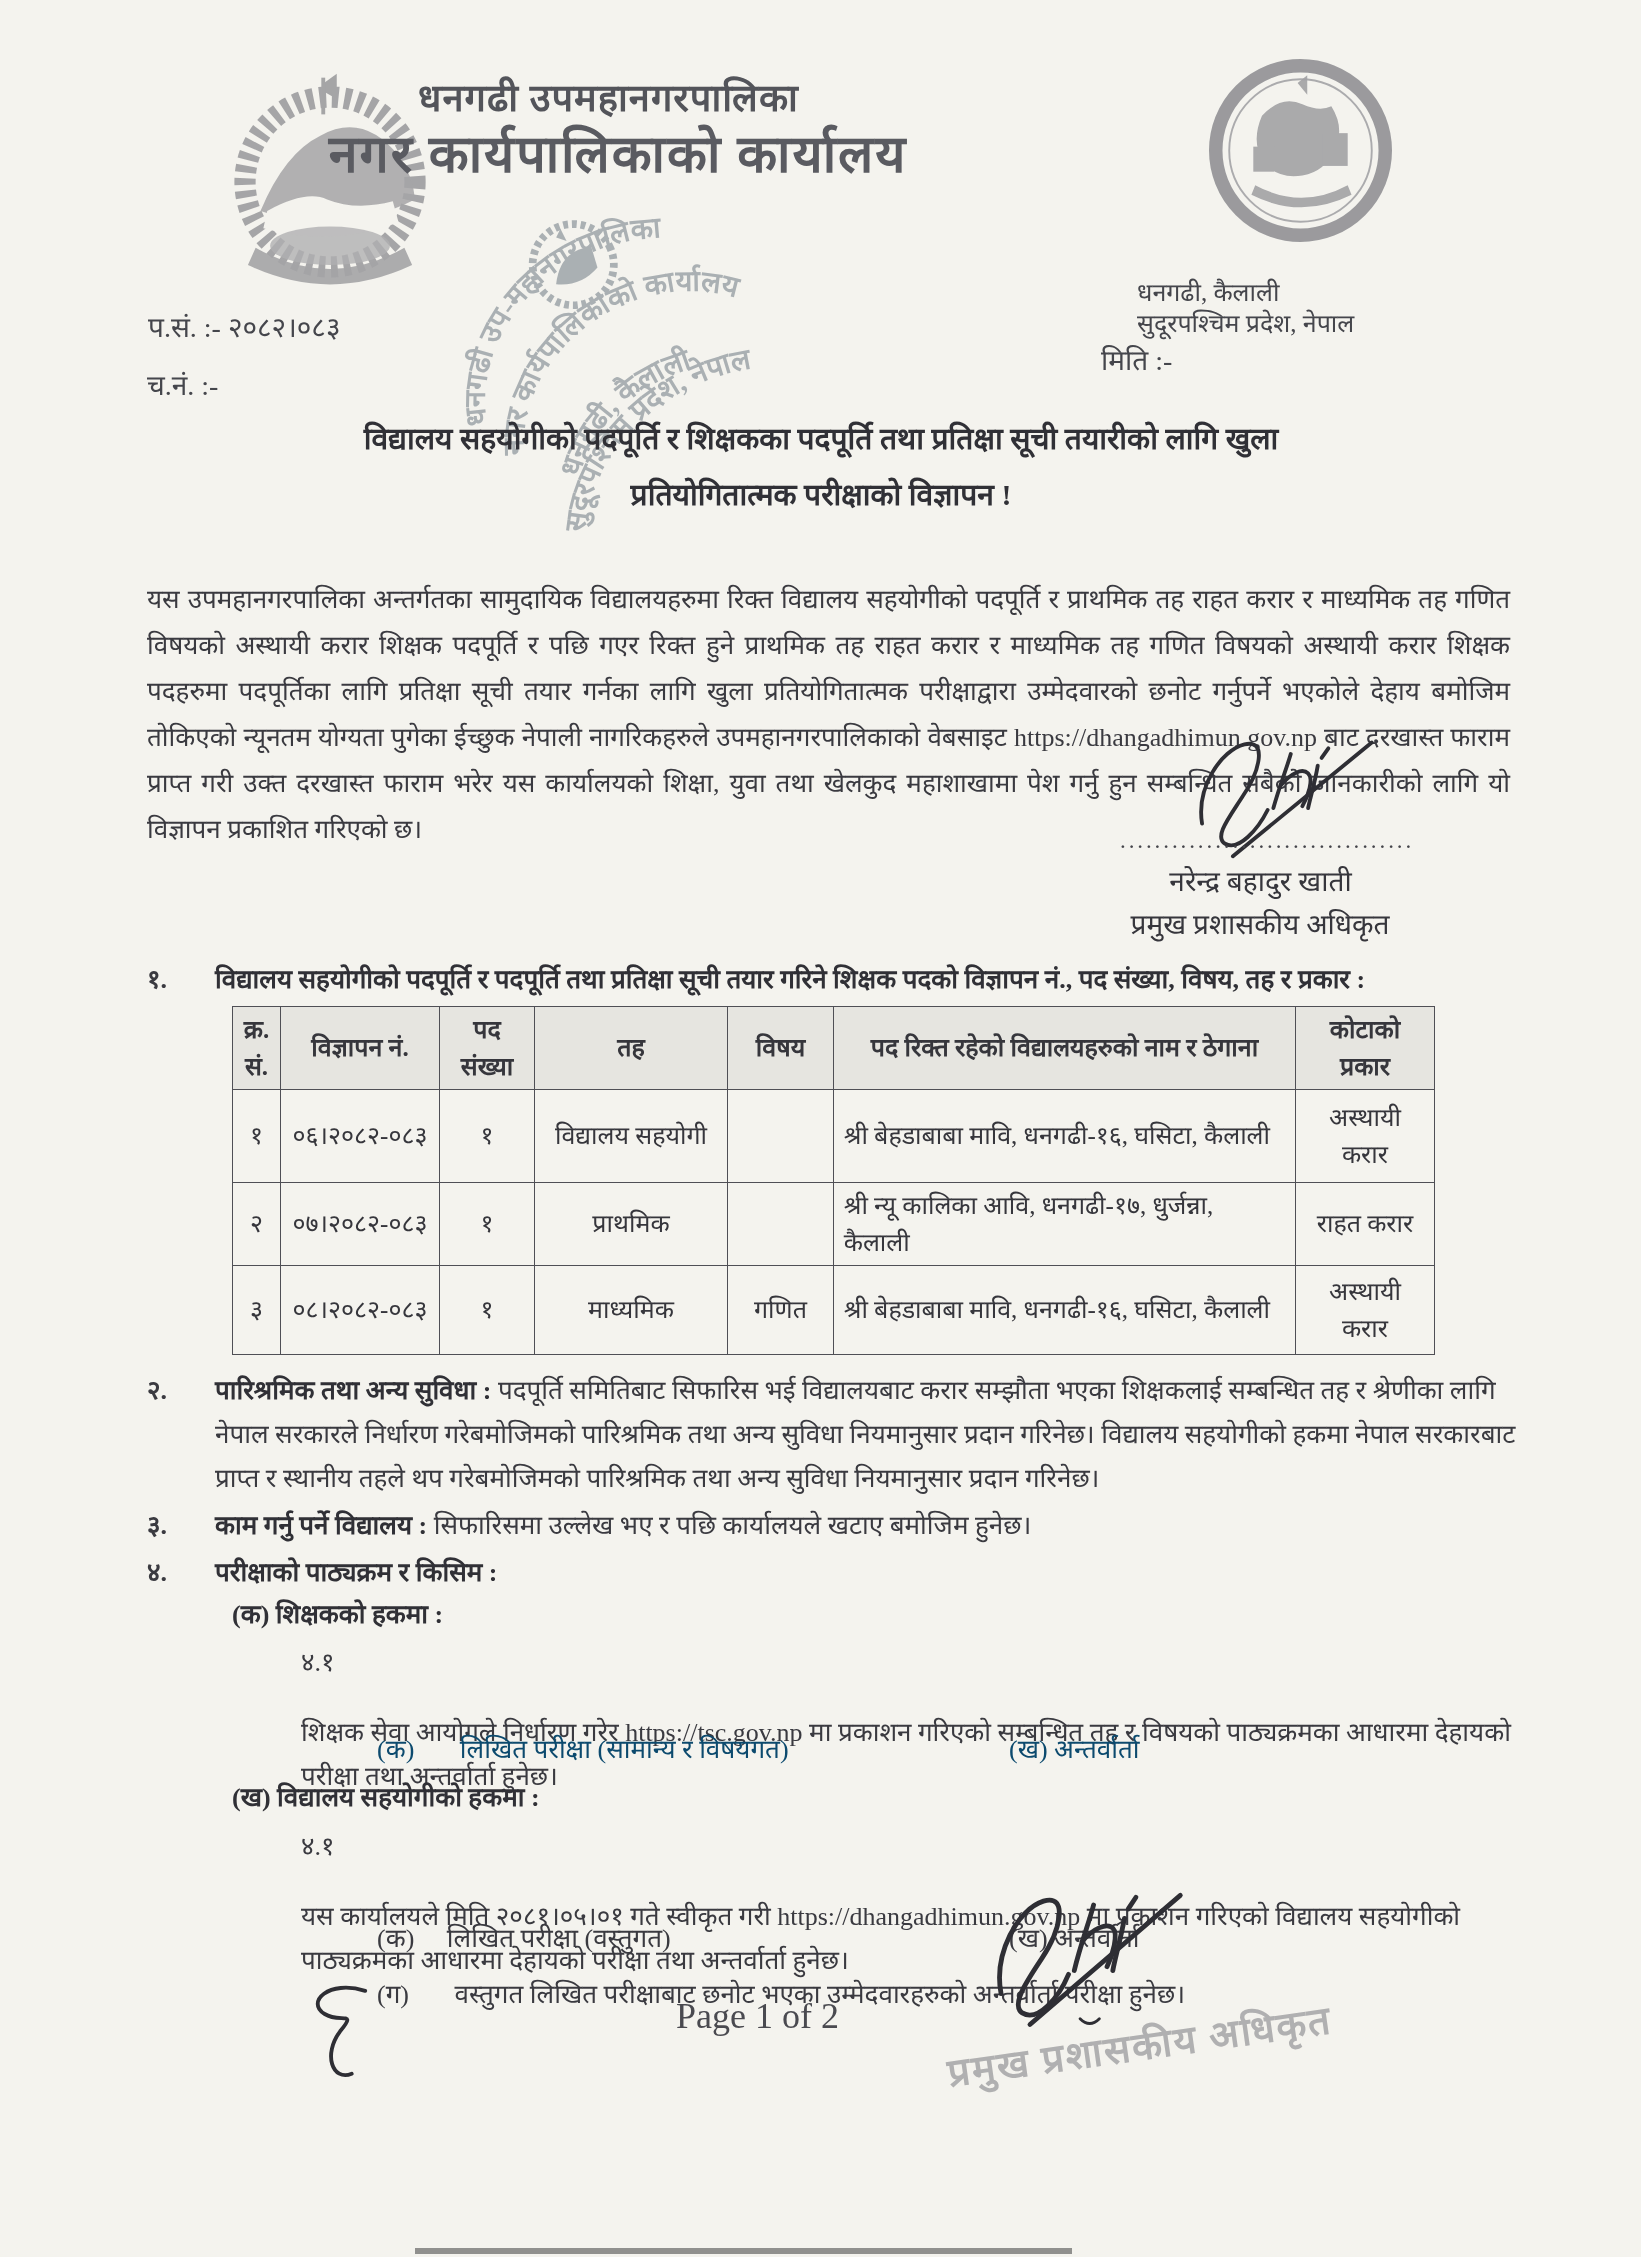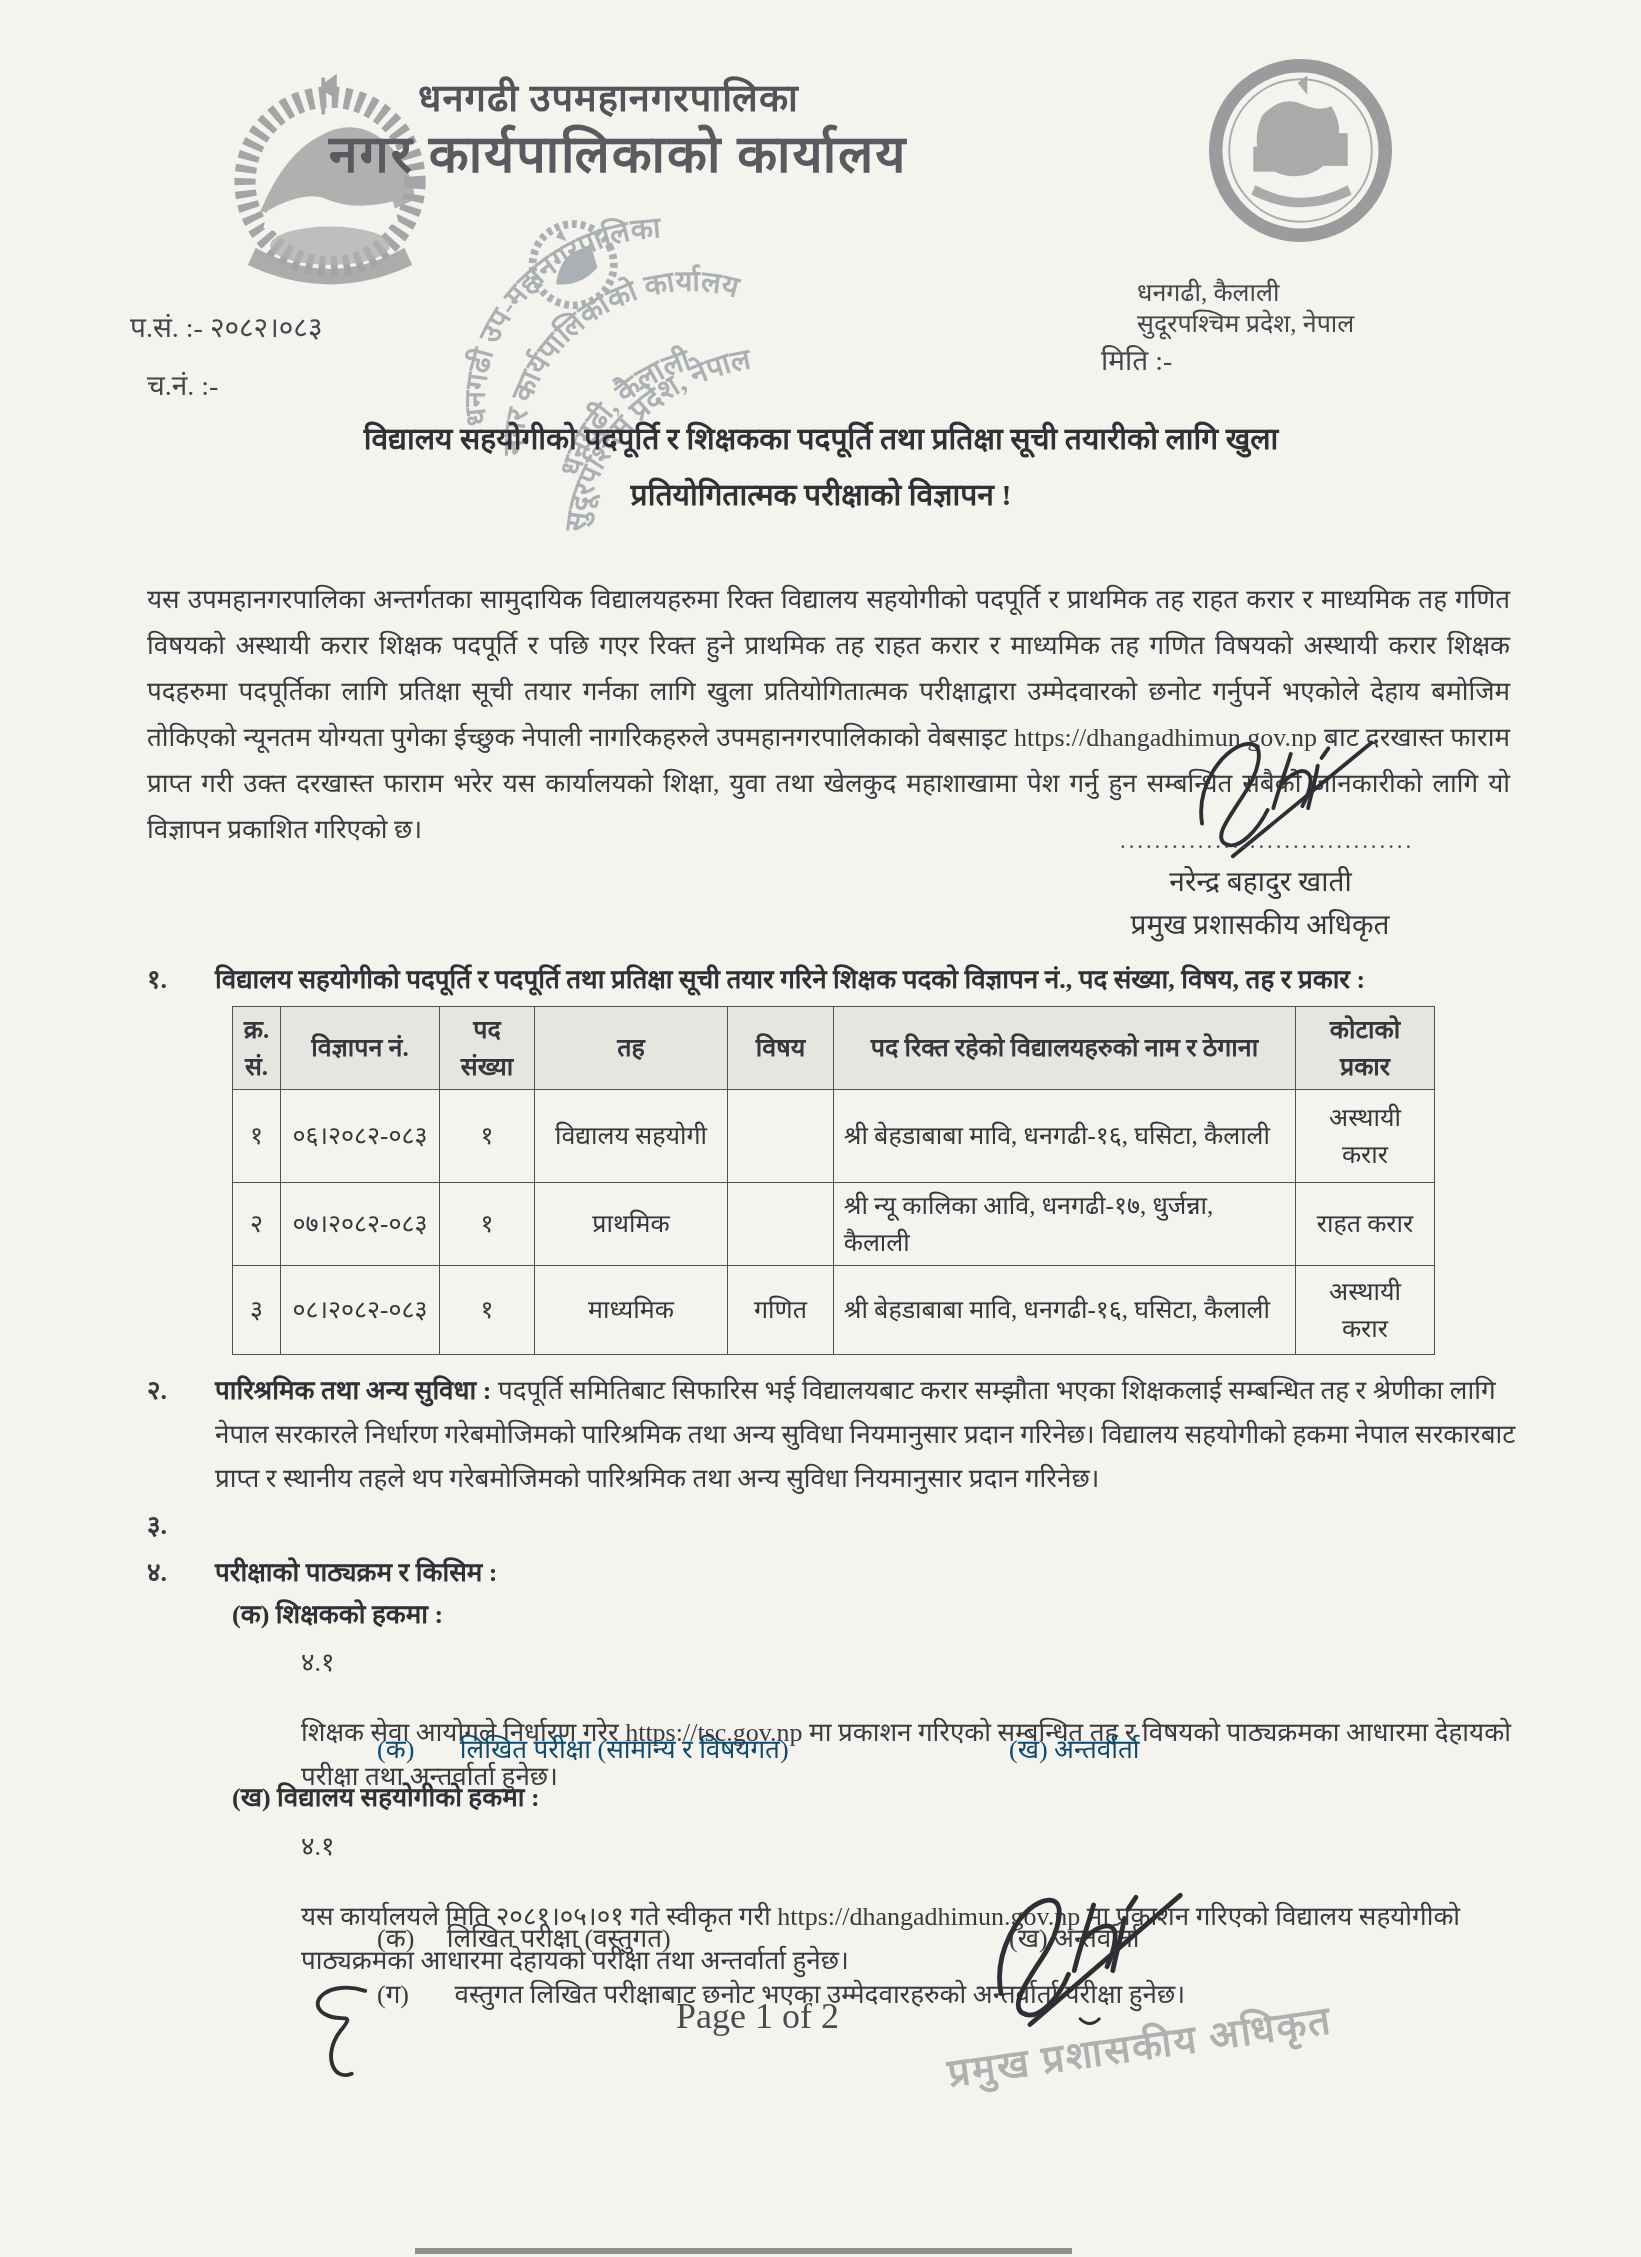--- a/index.html
+++ b/index.html
@@ -69,21 +69,21 @@
       <g fill="#8d8d92" opacity=".9">
         <path d="M55 60 q20 -22 42 -12 q18 8 30 2 q14 22 4 44 q-10 24 -34 28 q-26 4 -40 -14 q-14 -20 -2 -48 z"></path>
         <rect x="118" y="78" width="26" height="34"></rect>
         <rect x="46" y="92" width="22" height="26"></rect>
         <path d="M92 26 l10 -8 v20 z"></path>
         <path d="M48 132 q48 26 96 0 l4 10 q-52 26 -104 0 z"></path>
       </g>
     </svg>
   </div>
 
-  <div class="abs refline" style="left:130px;top:307px;">प.सं. :- २०८२।०८३</div>
+  <div class="abs refline" style="left:148px;top:307px;">प.सं. :- २०८२।०८३</div>
   <div class="abs refline" style="left:147px;top:365px;">च.नं. :-</div>
 
   <div class="abs addr" style="left:1137px;top:274px;">धनगढी, कैलाली</div>
   <div class="abs addr" style="left:1137px;top:305px;">सुदूरपश्चिम प्रदेश, नेपाल</div>
   <div class="abs refline" style="left:1101px;top:340px;">मिति :-</div>
 
   <div class="abs" style="left:415px;top:193px;width:406px;height:319px;opacity:.55;transform:rotate(-27deg);">
     <svg width="406" height="319" viewBox="0 0 420 330">
       <defs>
         <path id="arc1" d="M55 170 A170 150 0 0 1 375 150"></path>
@@ -183,20 +183,21 @@
     </tbody>
   </table>
 
   <div class="abs itemrow" style="left:147px;top:1369px;width:1381px;">
     <span class="itemnum">२.</span>
     <span><span class="itemlead">पारिश्रमिक तथा अन्य सुविधा :</span><span> पदपूर्ति समितिबाट सिफारिस भई विद्यालयबाट करार सम्झौता भएका शिक्षकलाई सम्बन्धित तह र श्रेणीका लागि नेपाल सरकारले निर्धारण गरेबमोजिमको पारिश्रमिक तथा अन्य सुविधा नियमानुसार प्रदान गरिनेछ। विद्यालय सहयोगीको हकमा नेपाल सरकारबाट प्राप्त र स्थानीय तहले थप गरेबमोजिमको पारिश्रमिक तथा अन्य सुविधा नियमानुसार प्रदान गरिनेछ।</span></span>
   </div>
 
   <div class="abs itemrow" style="left:147px;top:1504px;width:1381px;">
     <span class="itemnum">३.</span>
+    <span><span class="itemlead">काम गर्नु पर्ने विद्यालय :</span><span> सिफारिसमा उल्लेख भए र पछि कार्यालयले खटाए बमोजिम हुनेछ।</span></span>
   </div>
 
   <div class="abs itemrow" style="left:147px;top:1551px;width:1381px;">
     <span class="itemnum">४.</span>
     <span class="itemlead">परीक्षाको पाठ्यक्रम र किसिम :</span>
   </div>
 
   <div class="abs subhead" style="left:232px;top:1595px;">(क) शिक्षकको हकमा :</div>
 
   <div class="abs clause" style="left:301px;top:1641px;width:1226px;">

